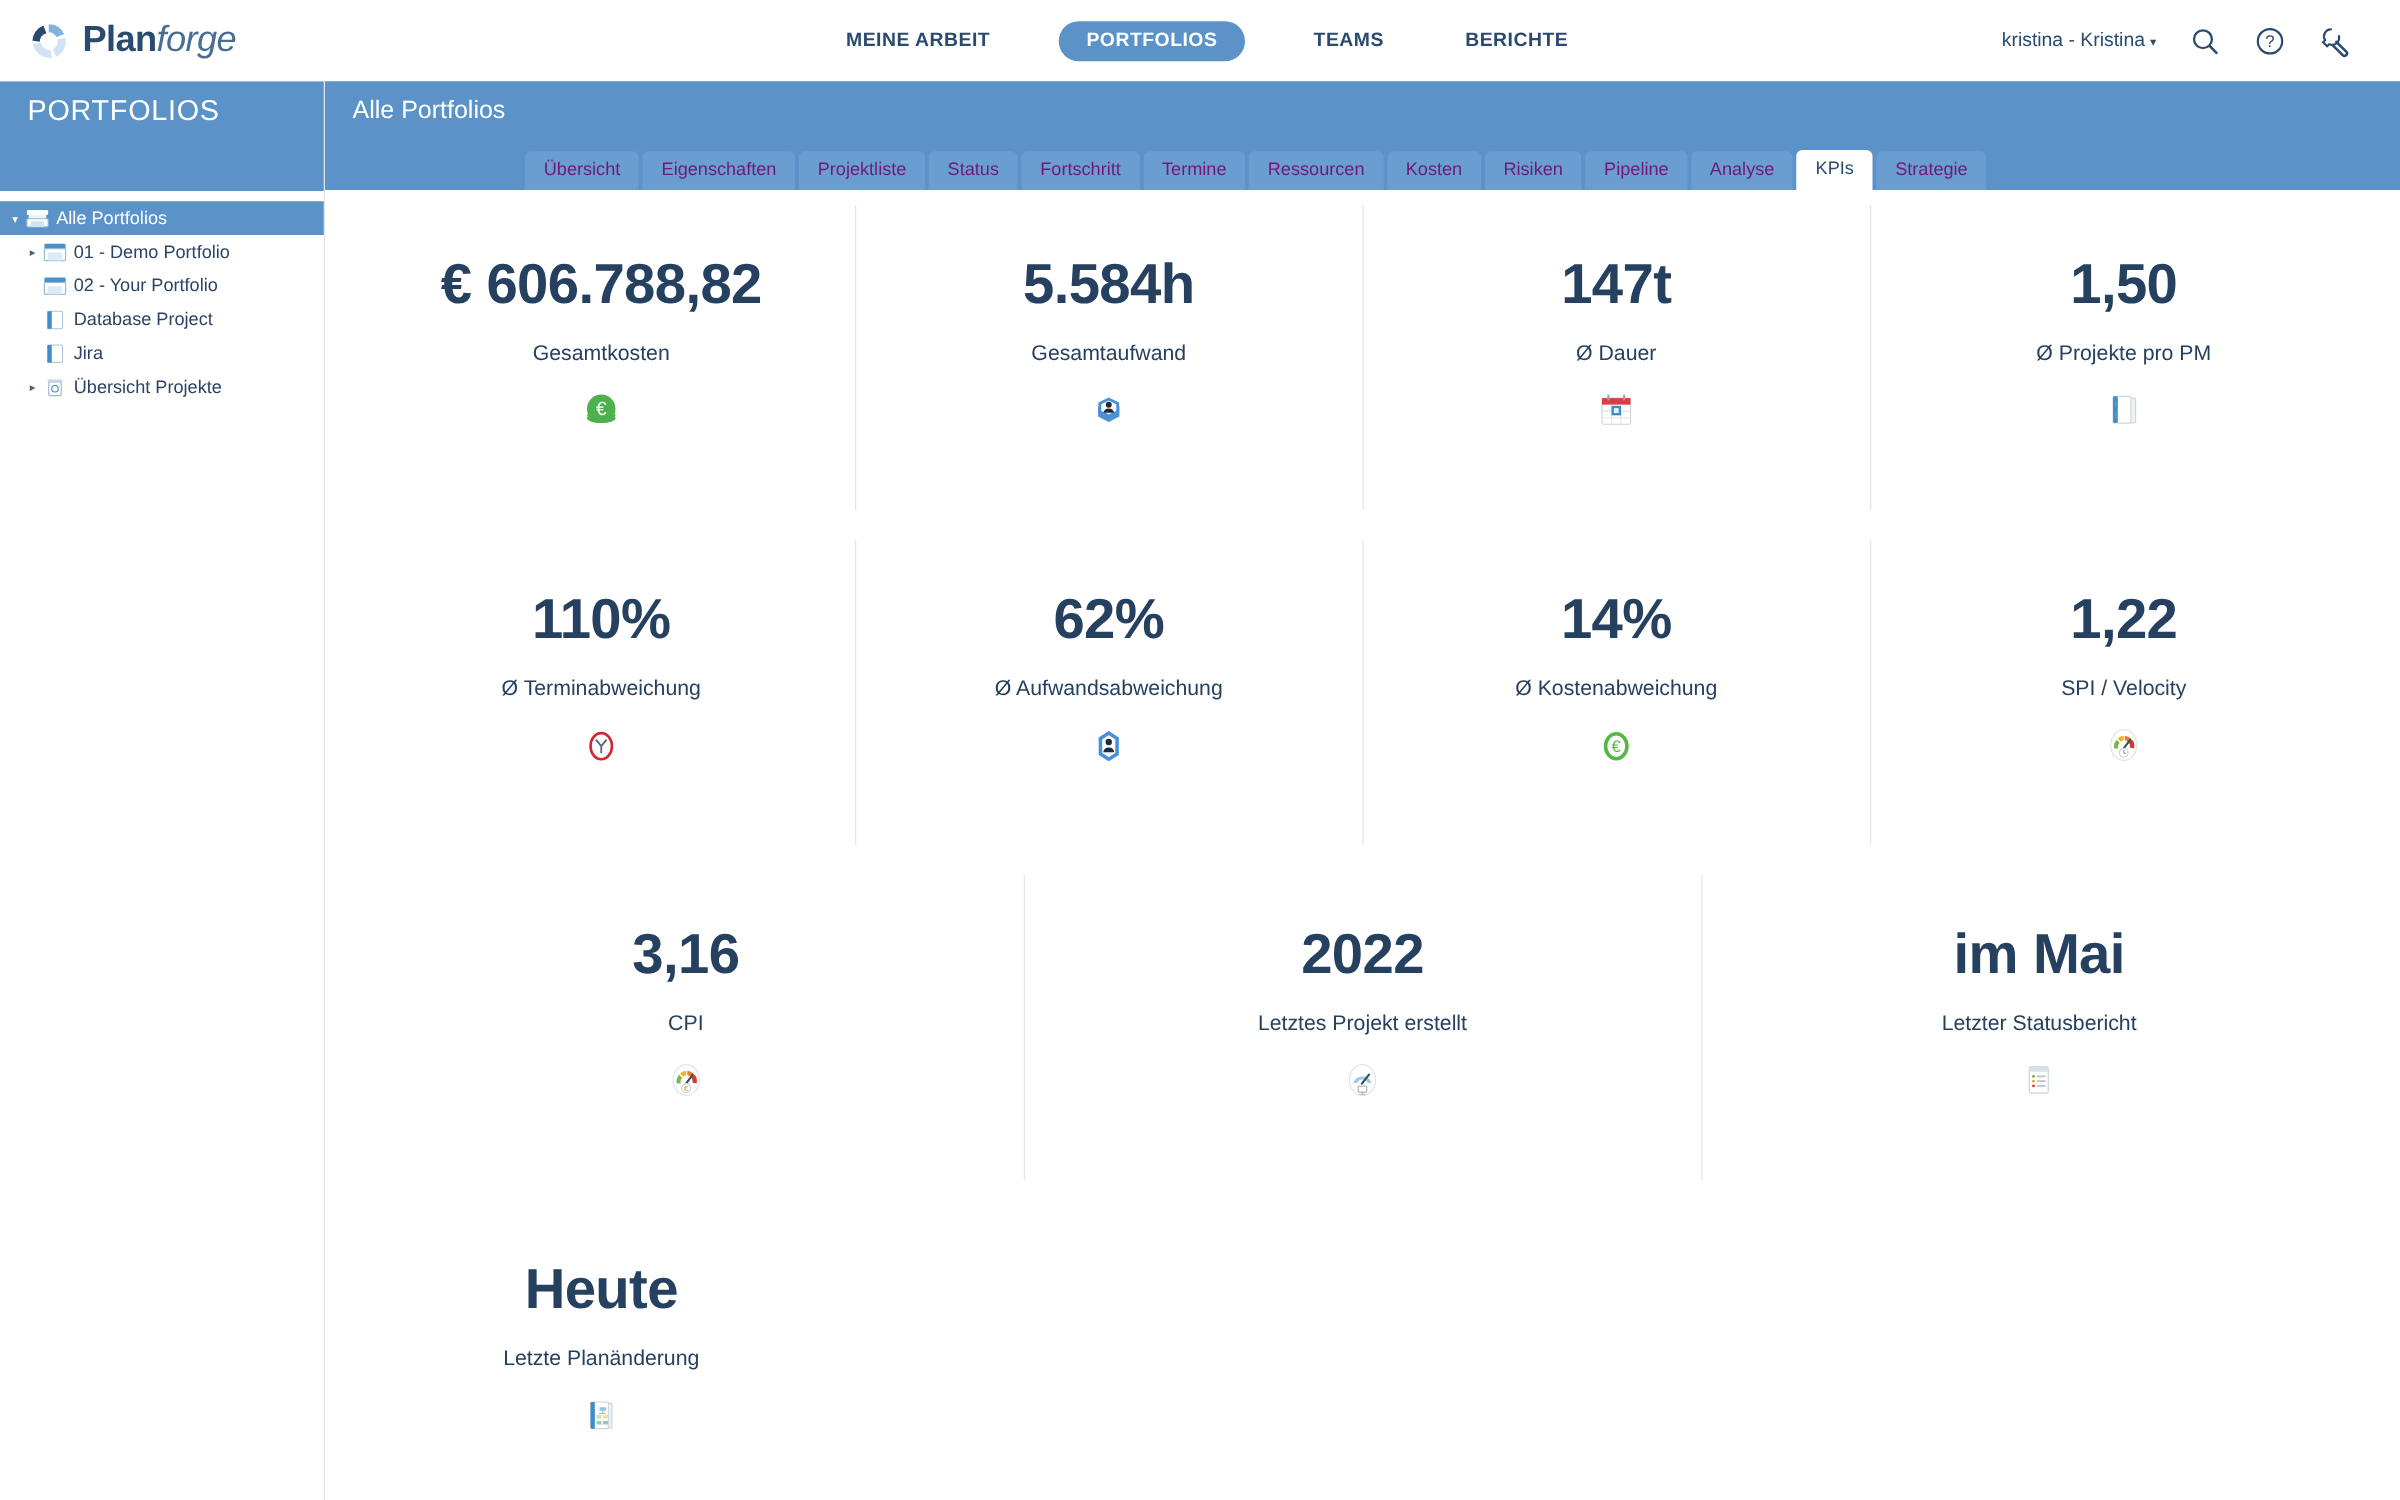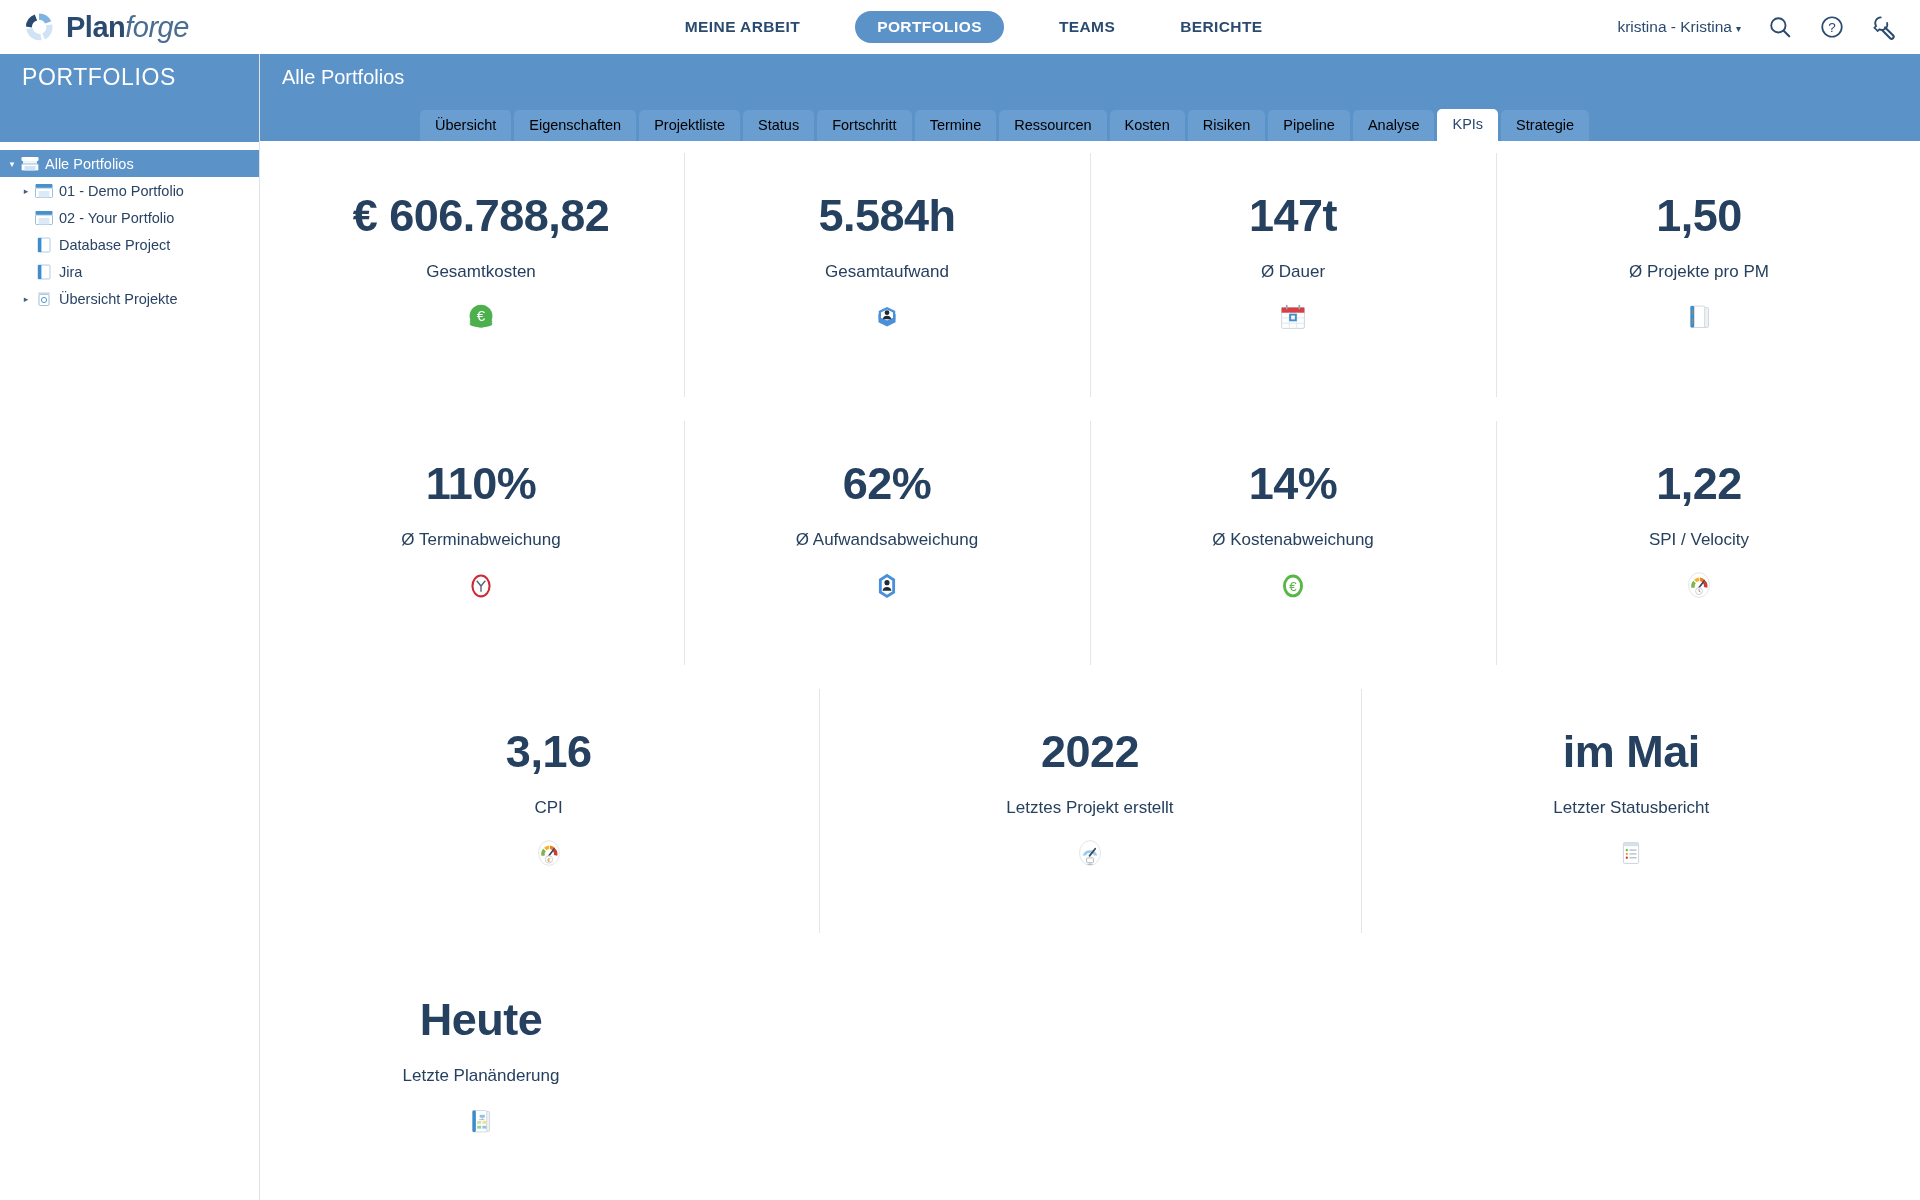--- a/index.html
+++ b/index.html
@@ -8,21 +8,21 @@
     width: 1920px;
     height: 1200px;
     overflow: hidden;
     background: #ffffff;
     font-family: "Liberation Sans", sans-serif;
     color: #2a4365;
   }
 
   
   .topbar {
-    height: 54px;
+    height: 65px;
     display: flex;
     align-items: center;
     background: #ffffff;
     position: relative;
   }
   .brand {
     display: flex;
     align-items: center;
     gap: 10px;
     padding-left: 22px;
@@ -58,21 +58,21 @@
     background: #5b92c8;
     color: #ffffff;
     border-radius: 20px;
     padding: 7px 22px;
   }
 
   .userzone {
     display: flex;
     align-items: center;
     gap: 26px;
-    padding-right: 23px;
+    padding-right: 39px;
     flex: 0 0 auto;
   }
   .username {
     font-size: 15.5px;
     color: #2b4a6f;
     white-space: nowrap;
     cursor: pointer;
   }
   .caret { font-size: 10px; margin-left: 4px; }
   .icon-btn { width: 26px; height: 26px; cursor: pointer; display:block; }
@@ -131,21 +131,21 @@
   .tabs {
     position: absolute;
     left: 160px;
     bottom: 0;
     display: flex;
     align-items: flex-end;
     gap: 3px;
   }
   .tab {
     background: #6a9dd0;
-    color: #000000;
+    color: #701a75;
     font-size: 14.5px;
     padding: 7px 15px 8px 15px;
     border-radius: 5px 5px 0 0;
     cursor: pointer;
     white-space: nowrap;
   }
   .tab.active {
     background: #ffffff;
     color: #2b4a6f;
     font-weight: normal;

